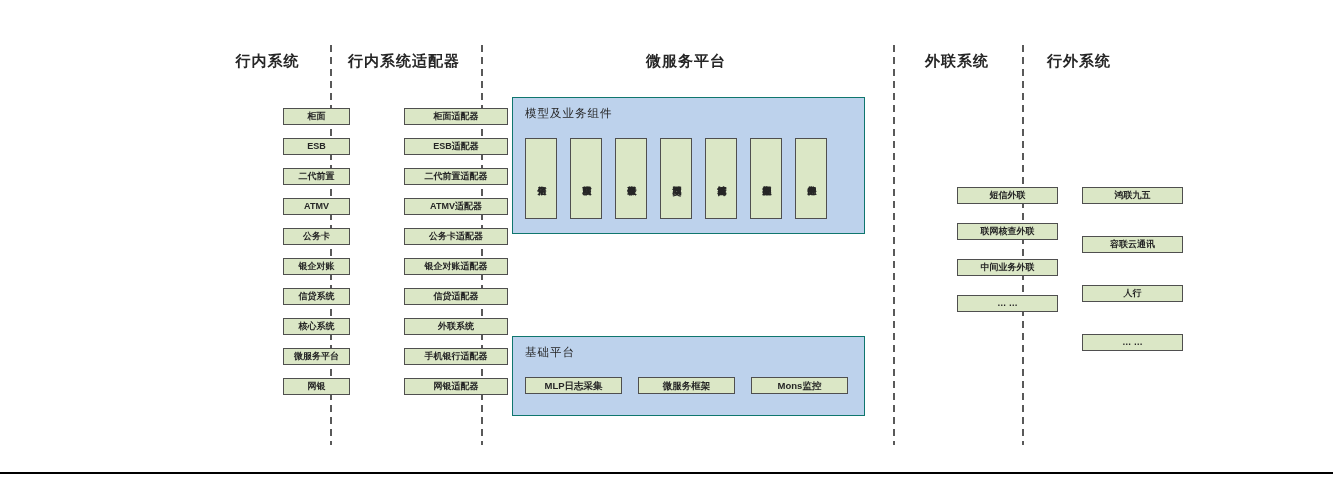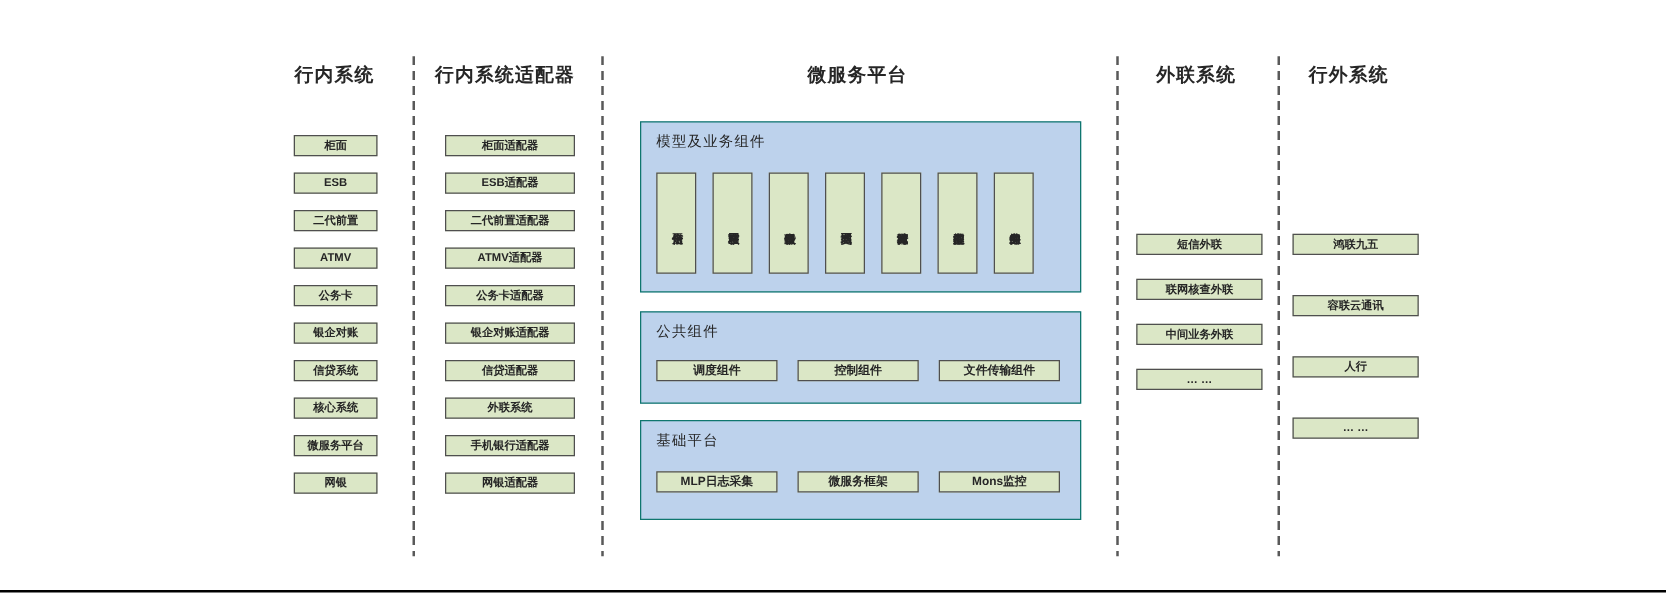--- a/index.html
+++ b/index.html
@@ -14,21 +14,21 @@
   .col-header{
     position:absolute;top:51px;height:20px;line-height:20px;
     font-size:15px;font-weight:bold;text-align:center;color:#262626;
     letter-spacing:1px;white-space:nowrap;
   }
   .stack{position:absolute;display:flex;flex-direction:column;}
   .gbox{
     box-sizing:border-box;height:17px;line-height:15px;width:100%;
     background:#dbe7c6;border:1px solid #4f4f4f;
     font-size:9px;font-weight:bold;text-align:center;color:#262626;
-    overflow:hidden;white-space:nowrap;
+    overflow:hidden;white-space:nowrap;margin-left:48px;
   }
   .panel{
     position:absolute;box-sizing:border-box;
     background:#bdd2ec;border:1px solid #0f766e;
   }
   .panel-title{
     position:absolute;left:12px;top:8px;font-size:11.5px;color:#262626;
     letter-spacing:1px;white-space:nowrap;
   }
   .vrow{position:absolute;left:12px;top:40px;display:flex;gap:13px;}
@@ -97,28 +97,20 @@
       <div class="vbox">短信平台</div>
       <div class="vbox">联网核查</div>
       <div class="vbox">银联及银行卡</div>
       <div class="vbox">同城票交</div>
       <div class="vbox">城商行清算</div>
       <div class="vbox">中间业务模型</div>
       <div class="vbox">中间业务组件</div>
     </div>
   </div>
 
-  <div class="panel" style="left:512px;top:249px;width:353px;height:74px">
-    <div class="panel-title">公共组件</div>
-    <div class="hrow" style="top:38px">
-      <div class="hbar">调度组件</div>
-      <div class="hbar">控制组件</div>
-      <div class="hbar">文件传输组件</div>
-    </div>
-  </div>
 
   <div class="panel" style="left:512px;top:336px;width:353px;height:80px">
     <div class="panel-title">基础平台</div>
     <div class="hrow" style="top:40px">
       <div class="hbar">MLP日志采集</div>
       <div class="hbar">微服务框架</div>
       <div class="hbar">Mons监控</div>
     </div>
   </div>
 

